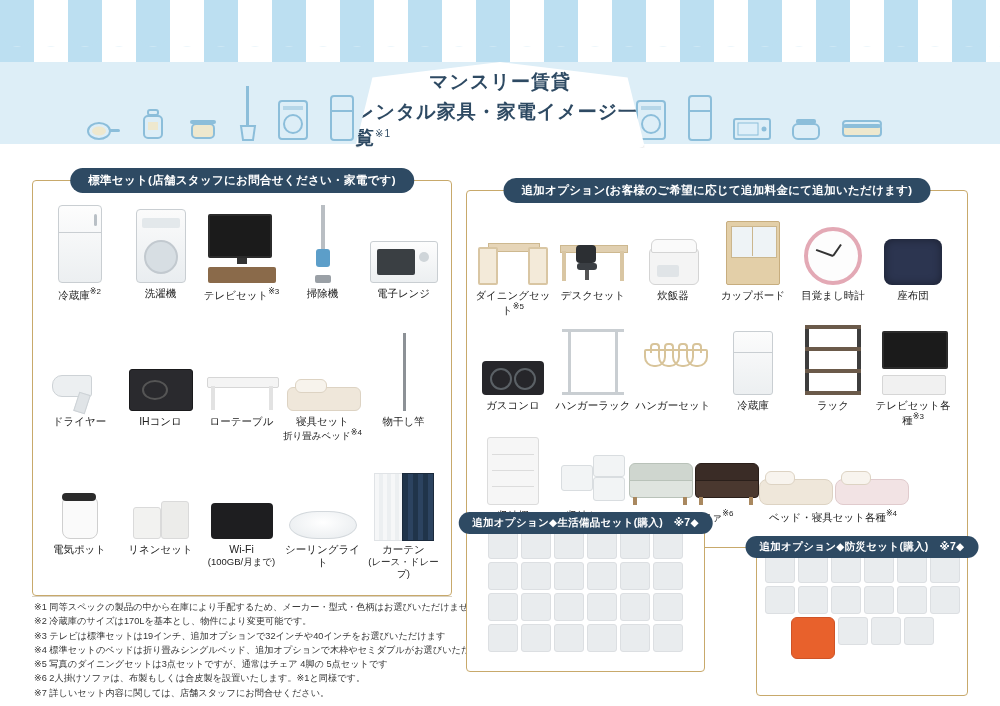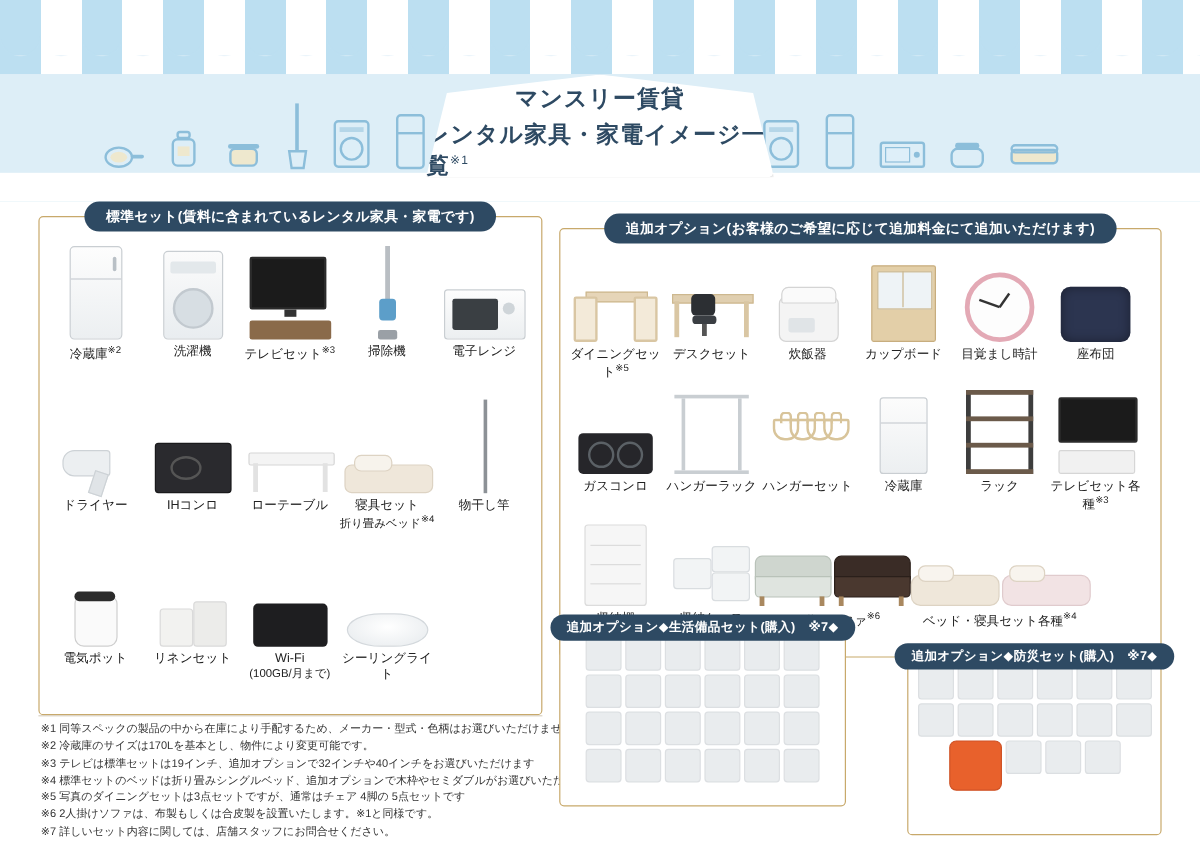--- a/index.html
+++ b/index.html
@@ -317,21 +317,21 @@
         </svg>
     </div>
 
     <div class="title-plate">
       <div class="title-1">マンスリー賃貸</div>
       <div class="title-2"><span>レンタル家具・家電イメージ一覧</span><sup>※1</sup></div>
     </div>
   </div>
 
   <div class="panel" id="standard-panel">
-    <div class="panel-title">標準セット(賃料に含まれているレンタル家具・家電です)</div>
+    <div class="panel-title">標準セット(店舗スタッフにお問合せください・家電です)</div>
     <div class="grid" id="standard-grid">
 
       <div class="cell">
         <div class="art">
             <div class="obj fridge"></div>
           </div>
         <div class="cap"><span>冷蔵庫</span><sup>※2</sup></div>
       </div>
 
       <div class="cell">
@@ -450,20 +450,29 @@
         <div class="cap"><span>Wi-Fi</span><span class="sub">(100GB/月まで)</span></div>
       </div>
 
       <div class="cell">
         <div class="art">
             <div class="obj ceiling"></div>
           </div>
         <div class="cap"><span>シーリングライト</span></div>
       </div>
 
+      <div class="cell">
+        <div class="art">
+            <div class="obj curtain">
+              <div class="lace"></div>
+              <div class="drape"></div>
+            </div>
+          </div>
+        <div class="cap"><span>カーテン</span><span class="sub">(レース・ドレープ)</span></div>
+      </div>
 
     </div>
   </div>
 
   <div class="sep-line"></div>
   <div class="notes">
     <div>※1 同等スペックの製品の中から在庫により手配するため、メーカー・型式・色柄はお選びいただけません</div>
     <div>※2 冷蔵庫のサイズは170Lを基本とし、物件により変更可能です。</div>
     <div>※3 テレビは標準セットは19インチ、追加オプションで32インチや40インチをお選びいただけます</div>
     <div>※4 標準セットのベッドは折り畳みシングルベッド、追加オプションで木枠やセミダブルがお選びいただけます。</div>

